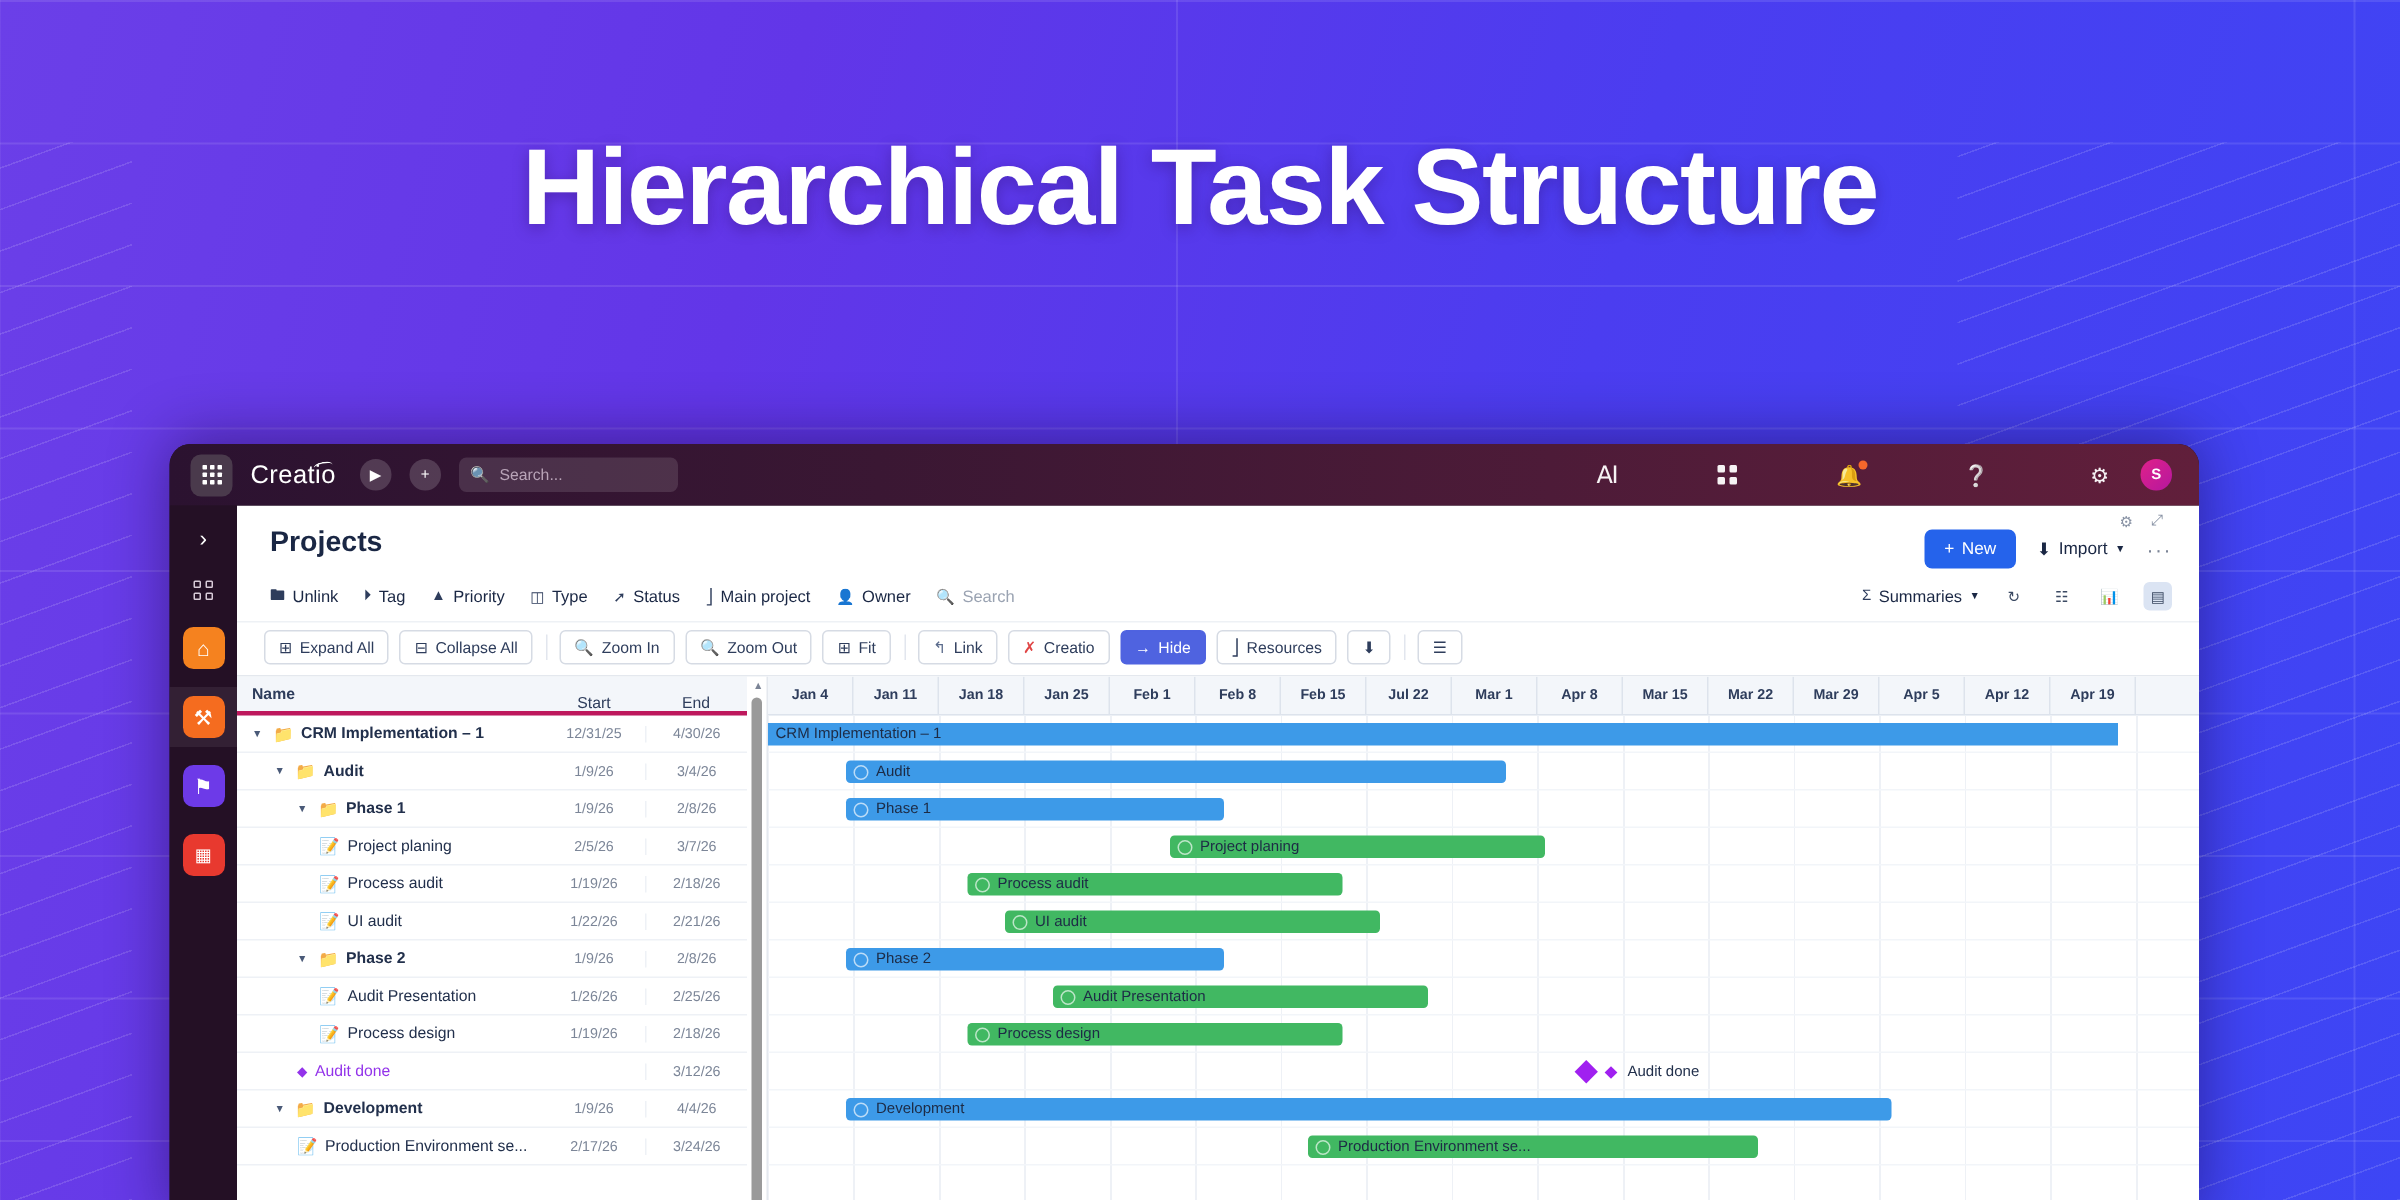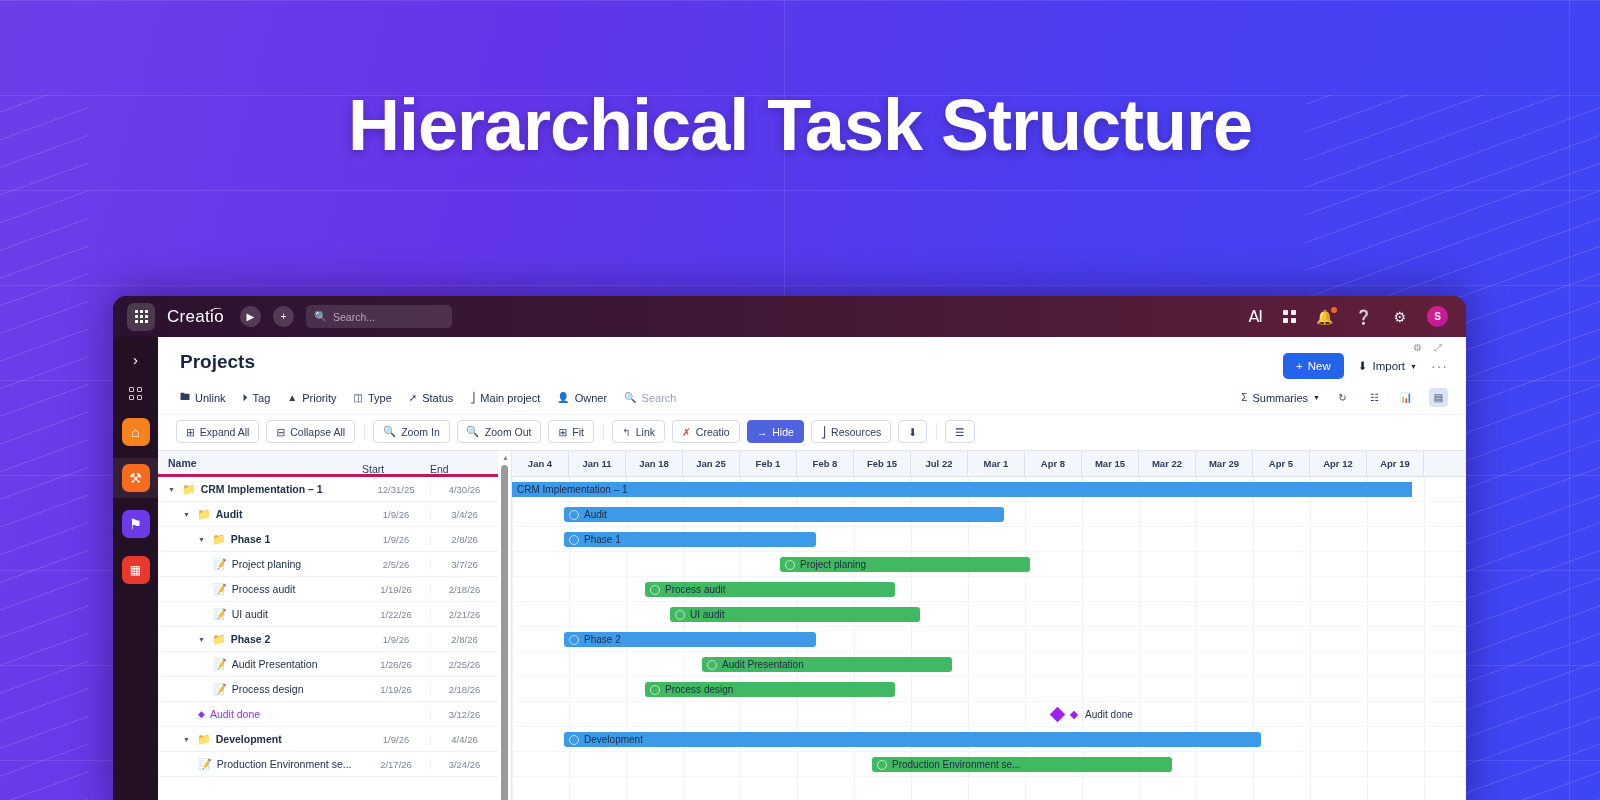--- a/index.html
+++ b/index.html
@@ -66,21 +66,21 @@
   .brand { color:#fff; font-size:17px; letter-spacing:.3px; position:relative; padding-right:4px;}
   .brand::after{content:"";position:absolute;right:6px;top:1px;width:13px;height:5px;
     border-top:1.6px solid #fff;border-radius:60%;transform:rotate(-12deg);}
   .circ-btn{width:21px;height:21px;border-radius:50%;background:rgba(255,255,255,.17);
     display:flex;align-items:center;justify-content:center;color:#fff;font-size:10px;flex-shrink:0;}
   .search-box{
     width:146px;height:23px;border-radius:5px;background:rgba(255,255,255,.12);
     display:flex;align-items:center;gap:6px;padding:0 8px;color:#b9a4b8;font-size:10.5px;
   }
   .topbar-right{margin-left:auto;display:flex;align-items:center;gap:21px;padding-right:4px;}
-  .tb-ico{color:#fff;font-size:14px;display:flex;align-items:center;position:relative;opacity:.95;}
+  .tb-ico{color:#fff;font-size:14px;display:flex;align-items:center;position:relative;opacity:.95;margin-left:46px;}
   .ai-logo{font-size:16px;letter-spacing:-1px;font-family:"DejaVu Sans",sans-serif;}
   .bell-dot{position:absolute;top:-2px;right:-3px;width:6px;height:6px;border-radius:50%;background:#ff6a2b;}
   .avatar{width:21px;height:21px;border-radius:50%;
     background:linear-gradient(135deg,#e0218a,#b5179e);color:#fff;font-size:10px;
     display:flex;align-items:center;justify-content:center;font-weight:bold;}
   .grid4{display:grid;grid-template-columns:repeat(2,5px);gap:2.5px;}
   .grid4 i{width:5px;height:5px;background:#fff;display:block;border-radius:1px;}
 
   
   .app-body{display:flex;height:472px;}
@@ -125,21 +125,21 @@
     border-right:1px solid #e2e6ee;background:#fff;font-family:inherit;}
   .sbtn:last-child{border-right:none;}
   .sbtn.active{background:#4f7cf7;color:#fff;border-color:#4f7cf7;}
 
   
   .gantt{flex:1;display:flex;overflow:hidden;border-top:1px solid #e4e8ee;}
   .gtable{width:340px;flex-shrink:0;border-right:0;}
   .gt-head{display:flex;height:26px;background:#f3f6fa;border-bottom:3px solid #be185d;
     font-size:10.5px;color:#2e3d5c;font-weight:bold;align-items:center;}
   .gt-head .c-name{flex:1;padding-left:10px;}
-  .gt-head .c-start,.gt-head .c-end{width:68px;font-weight:normal;margin-top:13px;}
+  .gt-head .c-start,.gt-head .c-end{width:68px;text-align:center;font-weight:normal;margin-top:13px;}
   .gt-row{display:flex;height:25px;align-items:center;border-bottom:1px solid #eef1f6;font-size:10.5px;color:#22304c;}
   .gt-row .c-name{flex:1;display:flex;align-items:center;gap:5px;overflow:hidden;white-space:nowrap;}
   .gt-row .c-start,.gt-row .c-end{width:68px;text-align:center;color:#7c8698;font-size:9.5px;}
   .gt-row .c-end{border-left:1px solid #eef1f6;}
   .caret{font-size:7px;color:#4a5a78;width:9px;display:inline-block;}
   .folder{color:#f5b942;font-size:11px;}
   .doc{font-size:11px;}
   .bold{font-weight:bold;}
   .mile-txt{color:#9333ea;}
   .mile-dot{color:#9333ea;font-size:9px;}

